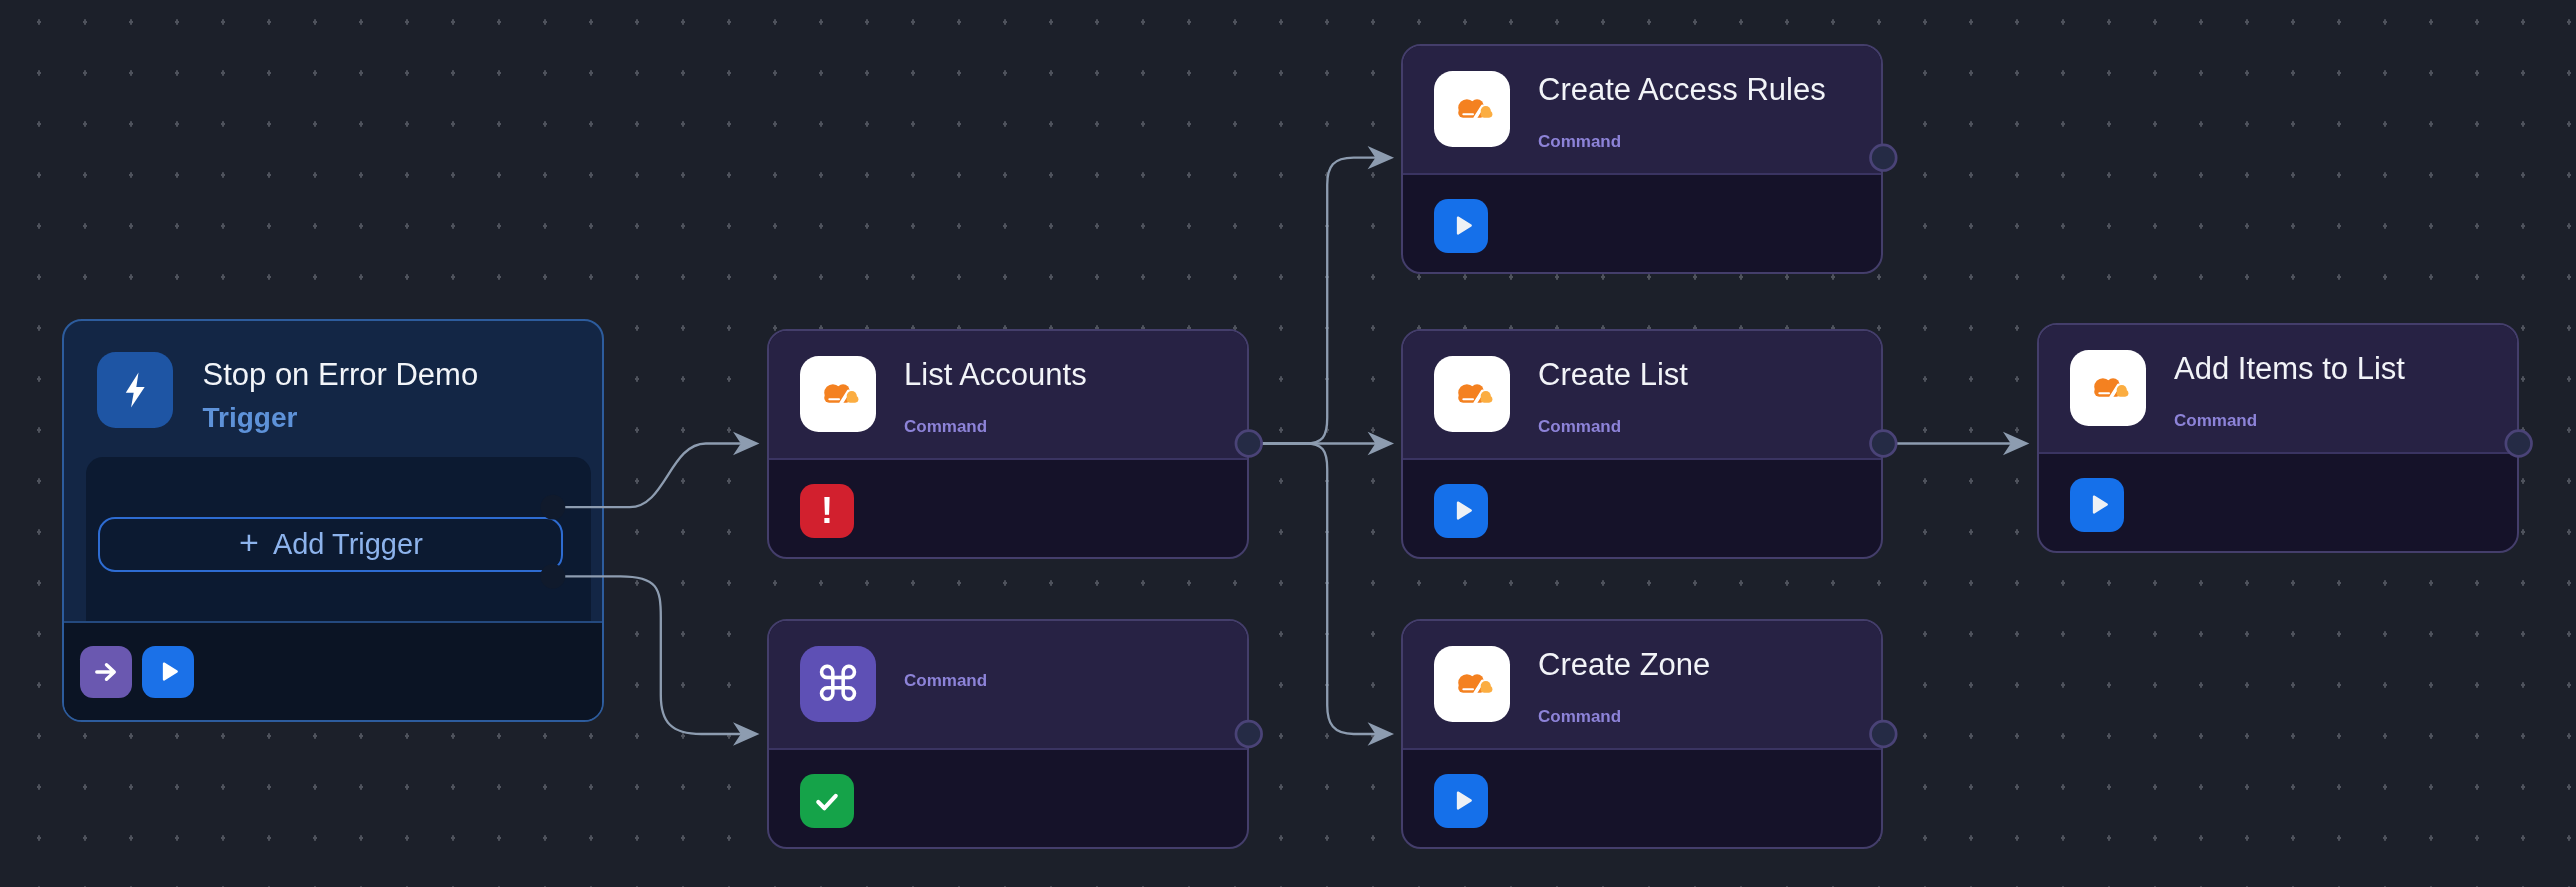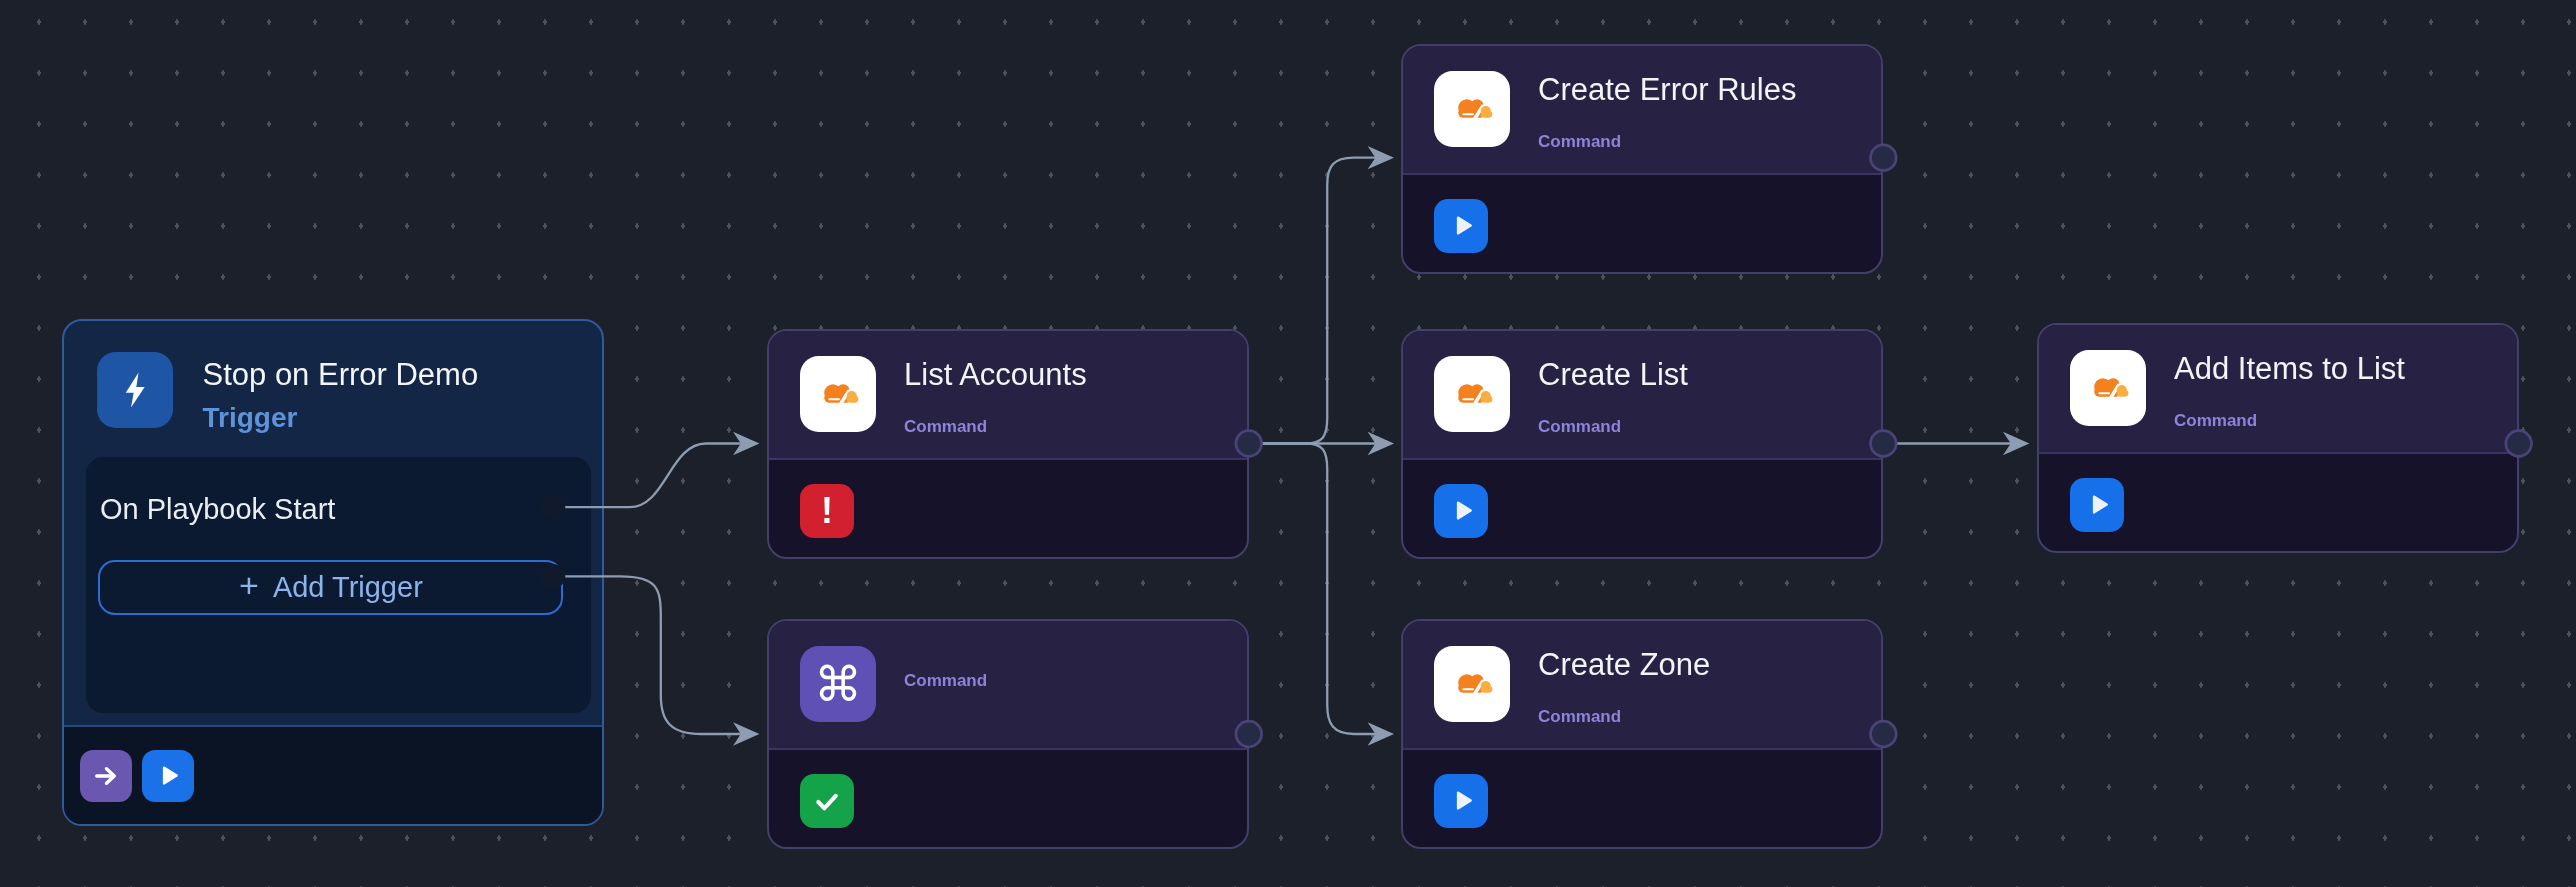--- a/index.html
+++ b/index.html
@@ -7,21 +7,21 @@
     position:relative;width:2576px;height:887px;overflow:hidden;
     background-color:#1c202a;
     background-image:radial-gradient(ellipse 1.6px 2.7px at 39px 22px,#4e525c 97%,transparent 100%);
     background-size:46px 51px;
     font-family:"Liberation Sans","DejaVu Sans",sans-serif;
     -webkit-font-smoothing:antialiased;
   }
   .node{position:absolute;box-sizing:border-box;z-index:1;}
 
   
-  .trigger{left:62px;top:319px;width:542px;height:507px;border:2.3px solid #2d5c9d;
+  .trigger{left:62px;top:319px;width:542px;height:403px;border:2.3px solid #2d5c9d;
     border-radius:20px;background:#132645;}
   .t-header{display:flex;padding:31px 0 0 33px;}
   .t-icon{width:76px;height:76px;border-radius:18.6px;background:#1e55a4;flex:none;
     display:flex;align-items:center;justify-content:center;}
   .t-titles{margin-left:29.5px;padding-top:4.7px;}
   .t-title{font-size:31px;color:#f2f5f9;line-height:36px;}
   .t-sub{font-size:28px;font-weight:700;color:#5e92d9;margin-top:9.3px;}
   .t-panel{position:absolute;left:22px;right:11px;top:136px;height:256px;background:#0c1a31;
     border-radius:17px;padding:34px 0 0 14px;box-sizing:border-box;}
   .t-row{height:36px;margin-bottom:33px;font-size:29px;color:#e9edf4;display:flex;align-items:center;}
@@ -110,23 +110,20 @@
         <svg viewBox="0 0 100 100" width="44" height="44">
             <path d="M58 10 L29 56 H47 L41 90 L72 43 H53 Z" fill="#ffffff"></path>
           </svg>
       </div>
       <div class="t-titles">
         <div class="t-title">Stop on Error Demo</div>
         <div class="t-sub">Trigger</div>
       </div>
     </div>
     <div class="t-panel">
-      <div class="t-row">
-        <span>On Playbook Start</span>
-      </div>
       <button class="add-trigger">
         <span class="plus">+</span>
         <span>Add Trigger</span>
       </button>
     </div>
     <div class="t-footer">
       <button class="fbtn purple">
         <svg viewBox="0 0 70 70" width="34" height="34">
             <path d="M16 35 H50 M36 20 L52 35 L36 50" stroke="#ffffff" stroke-width="7" fill="none" stroke-linecap="round" stroke-linejoin="round"></path>
           </svg>
@@ -197,21 +194,21 @@
             </g>
           <rect x="59" y="38" width="7" height="34" rx="3" fill="#ffffff" transform="rotate(32 62 55)"></rect>
           <g fill="#fbad41">
               <circle cx="76" cy="53" r="10"></circle>
               <rect x="66" y="53" width="23" height="13" rx="6.5"></rect>
             </g>
           <rect x="30" y="57.5" width="23" height="4" rx="2" fill="#ffffff"></rect>
         </svg>
       </div>
       <div class="c-titles">
-        <div class="c-title">Create Error Rules</div>
+        <div class="c-title">Create Access Rules</div>
         <div class="c-sub">Command</div>
       </div>
     </div>
     <div class="c-body">
       <div class="status ready">
         <svg viewBox="0 0 70 70" width="31" height="31">
             <polygon points="27,17 56,35 27,53" fill="#eef1f5" stroke="#eef1f5" stroke-width="5" stroke-linejoin="round"></polygon>
           </svg>
       </div>
     </div>

